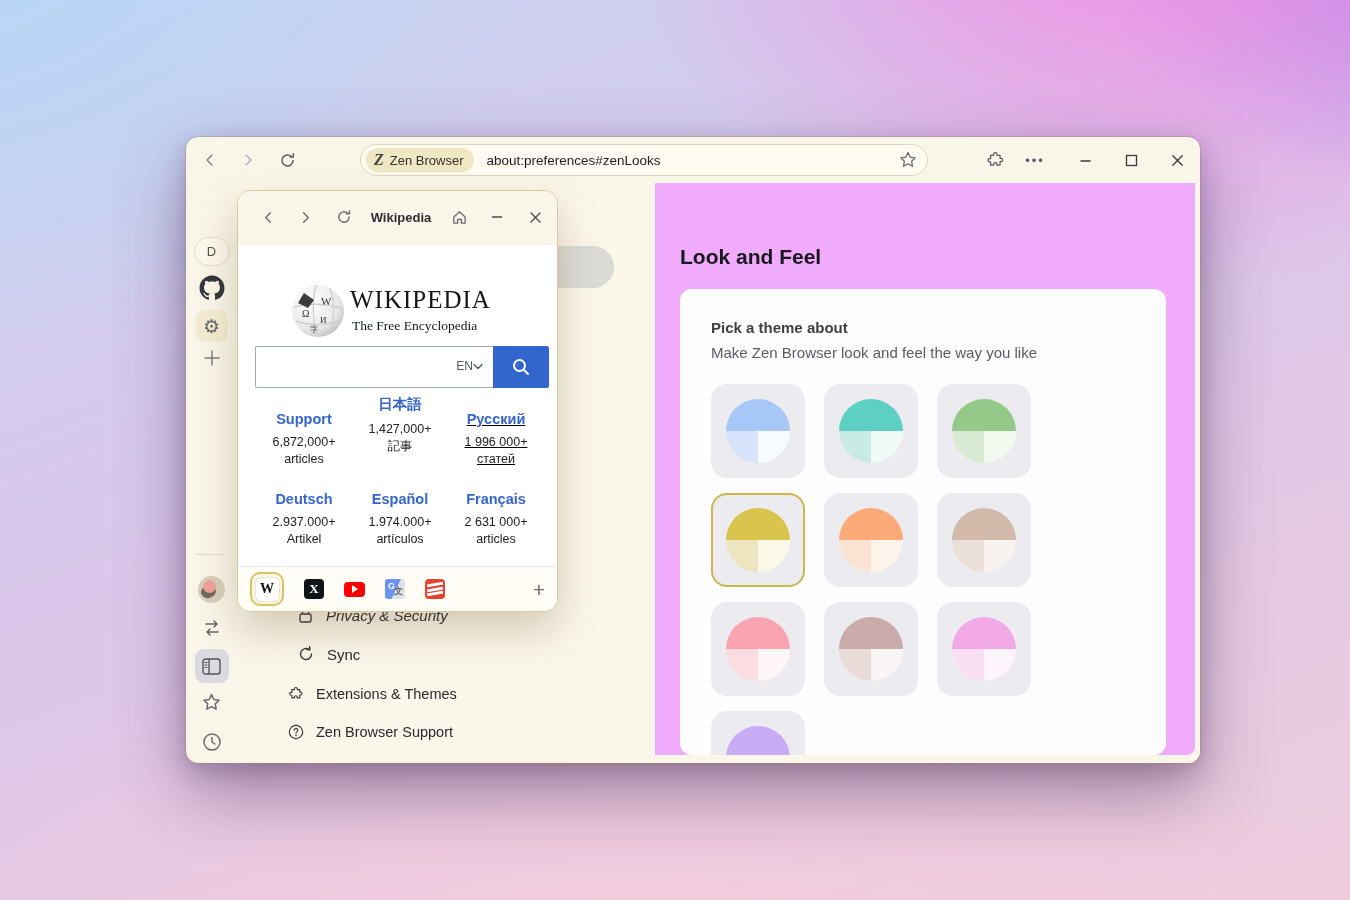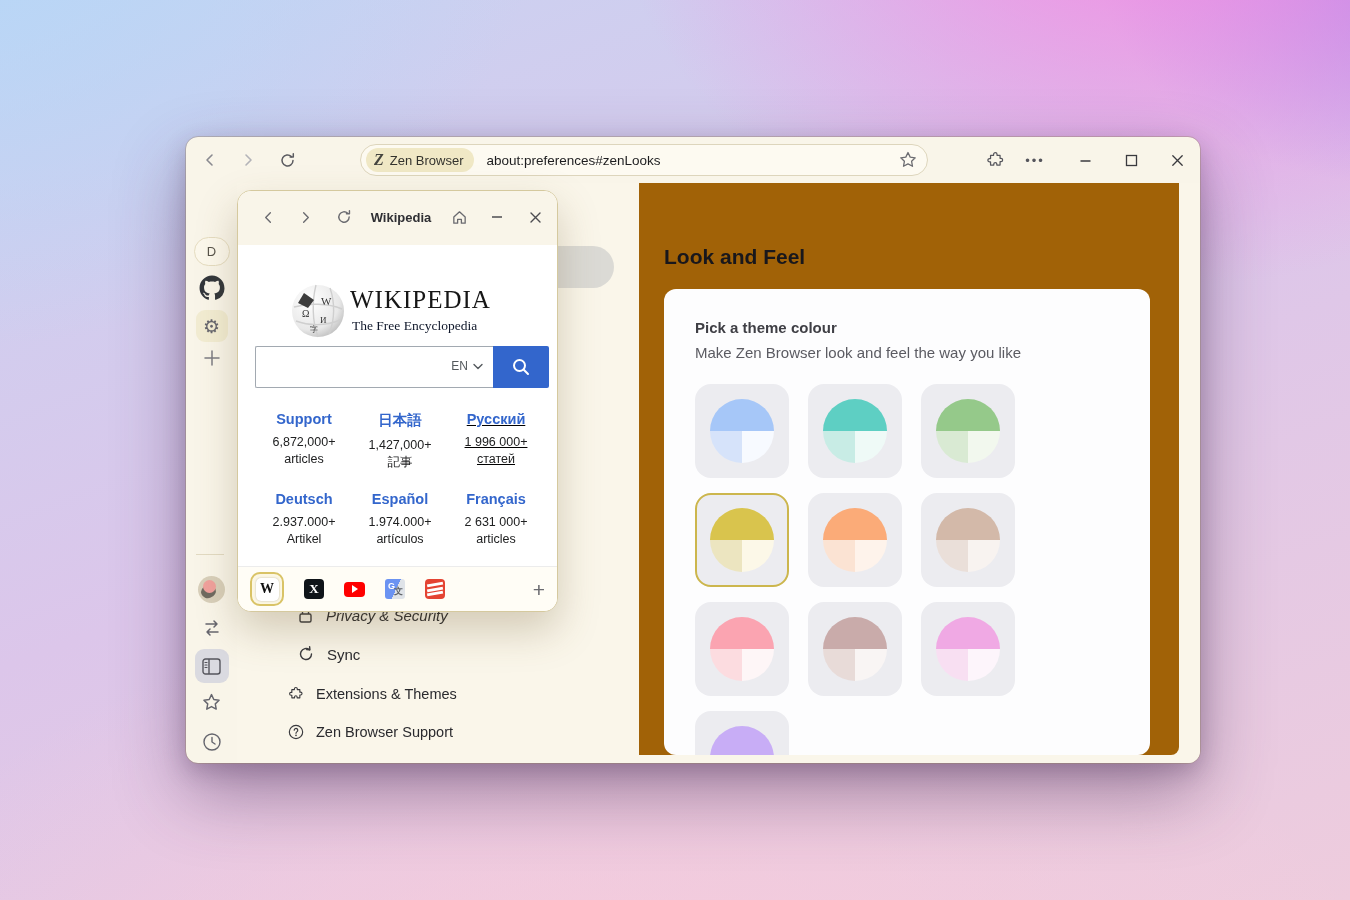--- a/index.html
+++ b/index.html
@@ -58,22 +58,22 @@
 
   
   .content { position:absolute; left:51px; top:46px; width:963px; height:580px; background:#faf6ea; }
   .prefs-search { position:absolute; left:69px; top:63px; width:308px; height:42px;
     border-radius:21px; background:#dbdad5; }
   .prefs-item { position:absolute; display:flex; align-items:center; gap:12px; color:#2a2a2e; }
   .prefs-item .pi-label { font-size:15px; }
   .prefs-item.small .pi-label { font-size:14.5px; }
   .prefs-item svg { flex:0 0 auto; }
 
-  .main-gray { position:absolute; left:402px; top:0; width:540px; height:572px;
-    background:#a16207; border-bottom-right-radius:8px; overflow:hidden; }
+  .main-gray { position:absolute; left:418px; top:0; width:540px; height:572px;
+    background:#f0abfc; border-bottom-right-radius:8px; overflow:hidden; }
   .page-title { position:absolute; left:25px; top:62px; font-size:21px; font-weight:700; color:#18171c; }
   .card { position:absolute; left:25px; top:106px; width:486px; height:466px;
     background:#fdfdfe; border-radius:12px; overflow:hidden; }
   .card-heading { position:absolute; left:31px; top:30px; font-size:15px; font-weight:700; color:#3f3f45; }
   .card-sub { position:absolute; left:31px; top:55px; font-size:15px; color:#5b5b62; }
   .tile { position:absolute; width:94px; height:94px; border-radius:16px; background:#ececf0;
     border:2px solid transparent; display:flex; align-items:center; justify-content:center; }
   .swatch { width:64px; height:64px; border-radius:50%; }
 
   
@@ -87,21 +87,21 @@
     font-size:13px; font-weight:700; color:#2f2f33; }
   .wiki-globe { position:absolute; left:52px; top:92px; width:56px; height:56px; }
   .wordmark { position:absolute; left:112px; top:95px; font-family:"Liberation Serif", serif;
     font-size:25px; letter-spacing:1px; color:#161616; }
   .tagline { position:absolute; left:114px; top:127px; font-family:"Liberation Serif", serif;
     font-size:13.5px; color:#0f172a; }
   .wiki-search { position:absolute; left:17px; top:155px; width:294px; height:42px; display:flex; }
   .wiki-input { flex:1; border:1px solid #a2a9b1; border-right:none; border-radius:2px 0 0 2px;
     background:#fff; position:relative; }
   .wiki-lang-sel { position:absolute; right:10px; top:12px; display:flex; align-items:center;
-    gap:5px; font-size:12px; color:#54595d; }
+    font-size:12px; color:#54595d; }
   .wiki-go { width:56px; background:#3366cc; border-radius:0 2px 2px 0;
     display:flex; align-items:center; justify-content:center; }
   .lang { position:absolute; width:104px; text-align:center; }
   .lang-name { font-size:14.5px; font-weight:700; color:#3366cc; }
   .lang-count { margin-top:7px; font-size:12.5px; color:#202122; line-height:17px; }
   .mini-footer { position:absolute; left:0; bottom:0; width:100%; height:45px;
     border-top:1px solid #ececec; background:#fffdf6;
     display:flex; align-items:center; padding:0 12px; gap:20px; }
   .w-pill { width:34px; height:34px; border-radius:10px; background:#fcf7e3;
     border:2px solid #d9c366; display:flex; align-items:center; justify-content:center; }
@@ -265,21 +265,21 @@
           <circle cx="9" cy="9" r="7.5" fill="none" stroke="#3a3a3e" stroke-width="1.3"></circle>
           <path d="M7 7a2 2 0 1 1 3.2 1.6c-.8.6-1.2 1-1.2 1.9" fill="none" stroke="#3a3a3e" stroke-width="1.3" stroke-linecap="round"></path>
           <circle cx="9" cy="12.8" r=".9" fill="#3a3a3e"></circle>
         </svg>
       <span class="pi-label">Zen Browser Support</span>
     </div>
 
     <div class="main-gray">
       <div class="page-title">Look and Feel</div>
       <div class="card">
-        <div class="card-heading">Pick a theme colour</div>
+        <div class="card-heading">Pick a theme about</div>
         <div class="card-sub">Make Zen Browser look and feel the way you like</div>
 
         <div class="tile" style="left:31px;  top:95px;">
             <div class="swatch" style="background: conic-gradient(from 270deg, rgb(166, 199, 248) 0deg, rgb(166, 199, 248) 180deg, rgb(247, 250, 255) 180deg, rgb(247, 250, 255) 270deg, rgb(214, 227, 250) 270deg, rgb(214, 227, 250) 360deg);"></div>
           </div>
         <div class="tile" style="left:144px; top:95px;">
             <div class="swatch" style="background: conic-gradient(from 270deg, rgb(94, 207, 195) 0deg, rgb(94, 207, 195) 180deg, rgb(239, 250, 247) 180deg, rgb(239, 250, 247) 270deg, rgb(200, 236, 229) 270deg, rgb(200, 236, 229) 360deg);"></div>
           </div>
         <div class="tile" style="left:257px; top:95px;">
             <div class="swatch" style="background: conic-gradient(from 270deg, rgb(149, 201, 138) 0deg, rgb(149, 201, 138) 180deg, rgb(242, 248, 238) 180deg, rgb(242, 248, 238) 270deg, rgb(217, 234, 211) 270deg, rgb(217, 234, 211) 360deg);"></div>
@@ -378,21 +378,21 @@
             <circle cx="8.5" cy="8.5" r="5.5" fill="none" stroke="#fff" stroke-width="2"></circle>
             <path d="M12.8 12.8L17 17" stroke="#fff" stroke-width="2" stroke-linecap="round"></path>
           </svg>
       </div>
     </div>
 
     <div class="lang" style="left:14px;  top:220px;">
       <div class="lang-name">Support</div>
       <div class="lang-count"><span>6,872,000+</span><br><span>articles</span></div>
     </div>
-    <div class="lang" style="left:110px; top:220px;">
+    <div class="lang" style="left:110px; top:204px;">
       <div class="lang-name">日本語</div>
       <div class="lang-count"><span>1,427,000+</span><br><span>記事</span></div>
     </div>
     <div class="lang" style="left:206px; top:220px;text-decoration:underline;">
       <div class="lang-name">Русский</div>
       <div class="lang-count"><span>1 996 000+</span><br><span>статей</span></div>
     </div>
     <div class="lang" style="left:14px;  top:300px;">
       <div class="lang-name">Deutsch</div>
       <div class="lang-count"><span>2.937.000+</span><br><span>Artikel</span></div>

